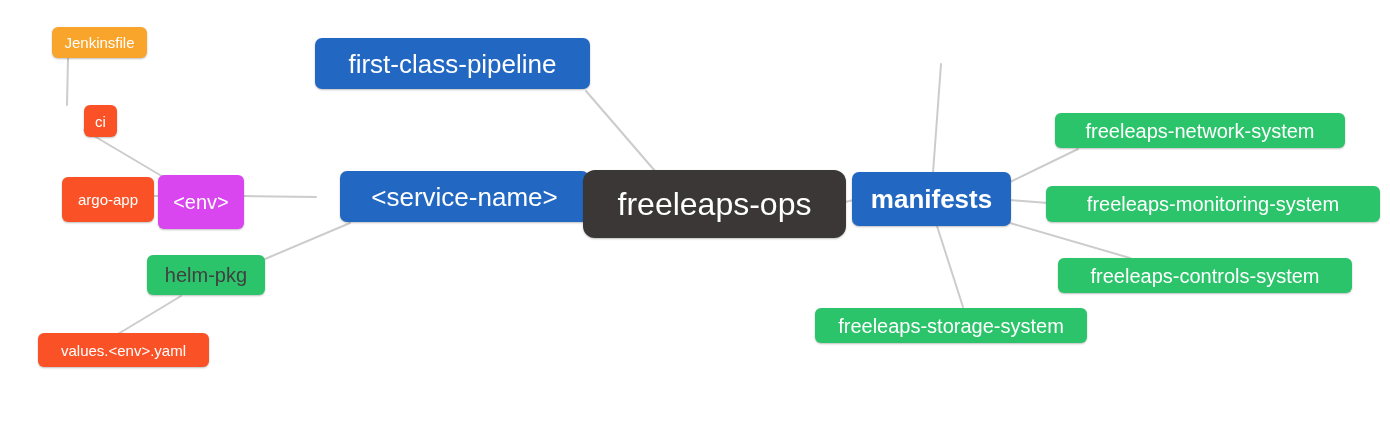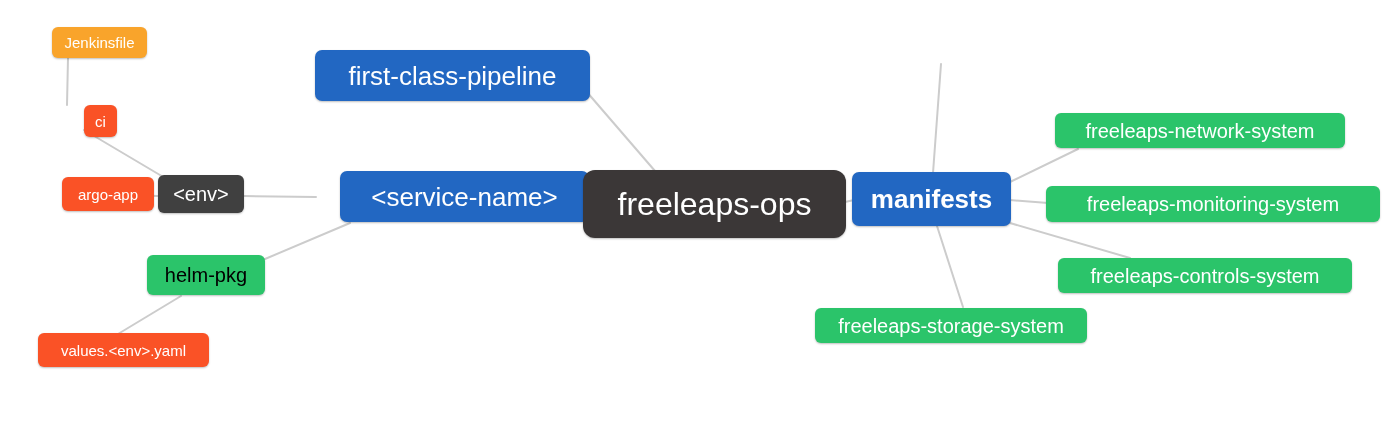--- a/index.html
+++ b/index.html
@@ -56,25 +56,25 @@
       <line x1="845" y1="202" x2="854" y2="200" stroke="#cccccc" stroke-width="2" stroke-linecap="round"></line>
       <line x1="941" y1="64" x2="933" y2="173" stroke="#cccccc" stroke-width="2" stroke-linecap="round"></line>
       <line x1="1010" y1="182" x2="1078" y2="149" stroke="#cccccc" stroke-width="2" stroke-linecap="round"></line>
       <line x1="1010" y1="200" x2="1048" y2="203" stroke="#cccccc" stroke-width="2" stroke-linecap="round"></line>
       <line x1="1010" y1="223" x2="1130" y2="258" stroke="#cccccc" stroke-width="2" stroke-linecap="round"></line>
       <line x1="937" y1="226" x2="963" y2="307" stroke="#cccccc" stroke-width="2" stroke-linecap="round"></line>
     </svg>
 
 <div class="node lvl4" style="left: 20px; top: 27px; width: 95px; height: 31px; background-color: rgb(249, 164, 43); color: rgb(255, 255, 255);">Jenkinsfile</div>
     <div class="node lvl4" style="left: 52px; top: 105px; width: 33px; height: 32px; background-color: rgb(250, 82, 38); color: rgb(255, 255, 255); text-align: right;">ci</div>
-    <div class="node lvl4" style="left: 30px; top: 177px; width: 92px; height: 34px; background-color: rgb(250, 82, 38); color: rgb(255, 255, 255);">argo-app</div>
-    <div class="node lvl3" style="left: 158px; top: 175px; width: 86px; height: 38px; background-color: #404040; color: rgb(255, 255, 255);">&lt;env&gt;</div>
-    <div class="node lvl3" style="left: 147px; top: 255px; width: 118px; height: 40px; background-color: rgb(43, 196, 106); color: #000000;">helm-pkg</div>
+    <div class="node lvl4" style="left: 30px; top: 177px; width: 92px; height: 45px; background-color: rgb(250, 82, 38); color: rgb(255, 255, 255);">argo-app</div>
+    <div class="node lvl3" style="left: 158px; top: 175px; width: 86px; height: 54px; background-color: #d946ef; color: rgb(255, 255, 255);">&lt;env&gt;</div>
+    <div class="node lvl3" style="left: 147px; top: 255px; width: 118px; height: 40px; background-color: rgb(43, 196, 106); color: #404040;">helm-pkg</div>
     <div class="node lvl4" style="left: 6px; top: 333px; width: 171px; height: 34px; background-color: rgb(250, 82, 38); color: rgb(255, 255, 255);">values.&lt;env&gt;.yaml</div>
-    <div class="node lvl2" style="left: 315px; top: 50px; width: 275px; height: 51px; background-color: rgb(34, 103, 194); color: rgb(255, 255, 255);">first-class-pipeline</div>
+    <div class="node lvl2" style="left: 315px; top: 38px; width: 275px; height: 51px; background-color: rgb(34, 103, 194); color: rgb(255, 255, 255);">first-class-pipeline</div>
     <div class="node lvl2" style="left: 316px; top: 171px; width: 249px; height: 51px; background-color: rgb(34, 103, 194); color: rgb(255, 255, 255); margin-left: 24px;">&lt;service-name&gt;</div>
     <div class="node lvl1" style="left: 583px; top: 170px; width: 263px; height: 68px; background-color: rgb(59, 55, 55); color: rgb(255, 255, 255);">freeleaps-ops</div>
     <div class="node lvl2" style="left: 852px; top: 172px; width: 159px; height: 54px; background-color: rgb(34, 103, 194); color: rgb(255, 255, 255); font-weight: bold;">manifests</div>
     <div class="node lvl3" style="left: 1055px; top: 113px; width: 290px; height: 35px; background-color: rgb(43, 196, 106); color: rgb(255, 255, 255);">freeleaps-network-system</div>
     <div class="node lvl3" style="left: 1046px; top: 186px; width: 334px; height: 36px; background-color: rgb(43, 196, 106); color: rgb(255, 255, 255);">freeleaps-monitoring-system</div>
     <div class="node lvl3" style="left: 1058px; top: 258px; width: 294px; height: 35px; background-color: rgb(43, 196, 106); color: rgb(255, 255, 255);">freeleaps-controls-system</div>
     <div class="node lvl3" style="left: 815px; top: 308px; width: 272px; height: 35px; background-color: rgb(43, 196, 106); color: rgb(255, 255, 255);">freeleaps-storage-system</div>
   </div>
 
 </body></html>

